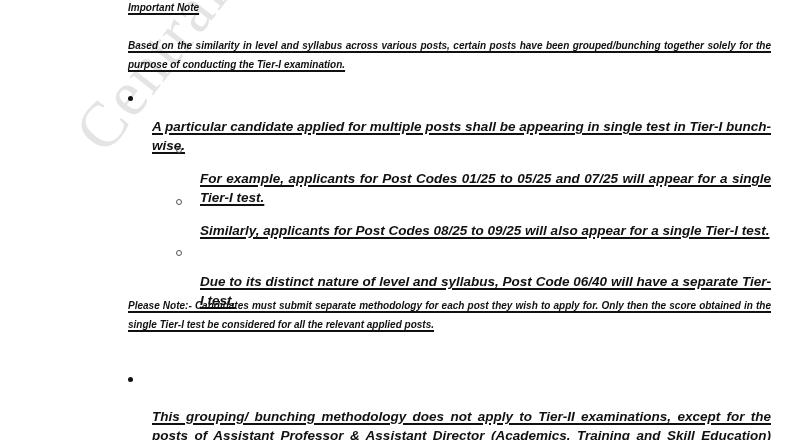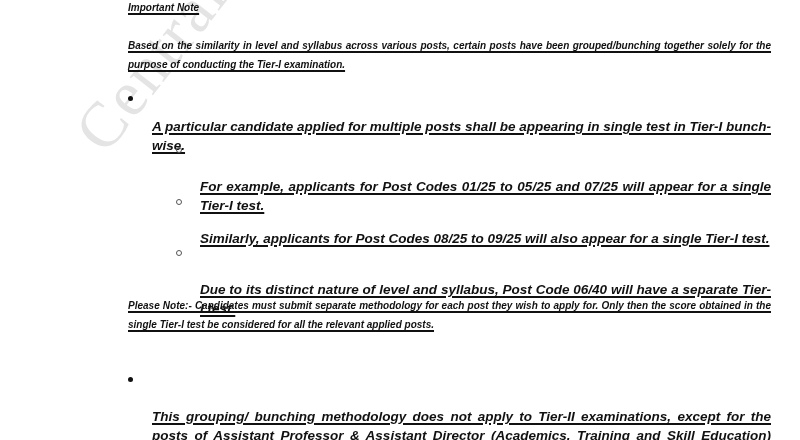--- a/index.html
+++ b/index.html
@@ -83,21 +83,21 @@
       position: absolute;
       line-height: 19px;
       text-align: justify;
       margin-top: 28px;
     }
     .b1 { top: 89px; left: 0; }
     .b1 .txt { left: 24px; width: 619px; top: 0; }
     .s1 { top: 141px; left: 48px; }
     .s2 { top: 193px; left: 48px; }
     .s3 { top: 244px; left: 48px; }
-    .sub .txt { left: 24px; width: 571px; top: 8px; }
+    .sub .txt { left: 24px; width: 571px; top: 0; }
     .p-note { top: 296px; left: 0; width: 643px; }
     .b2 { top: 370px; left: 0; }
     .b2 .txt { left: 24px; width: 619px; top: 9px; }
   </style>
 </head>
 <body>
 
 <div class="watermark">Central Board of</div>
 
 <div class="page">

